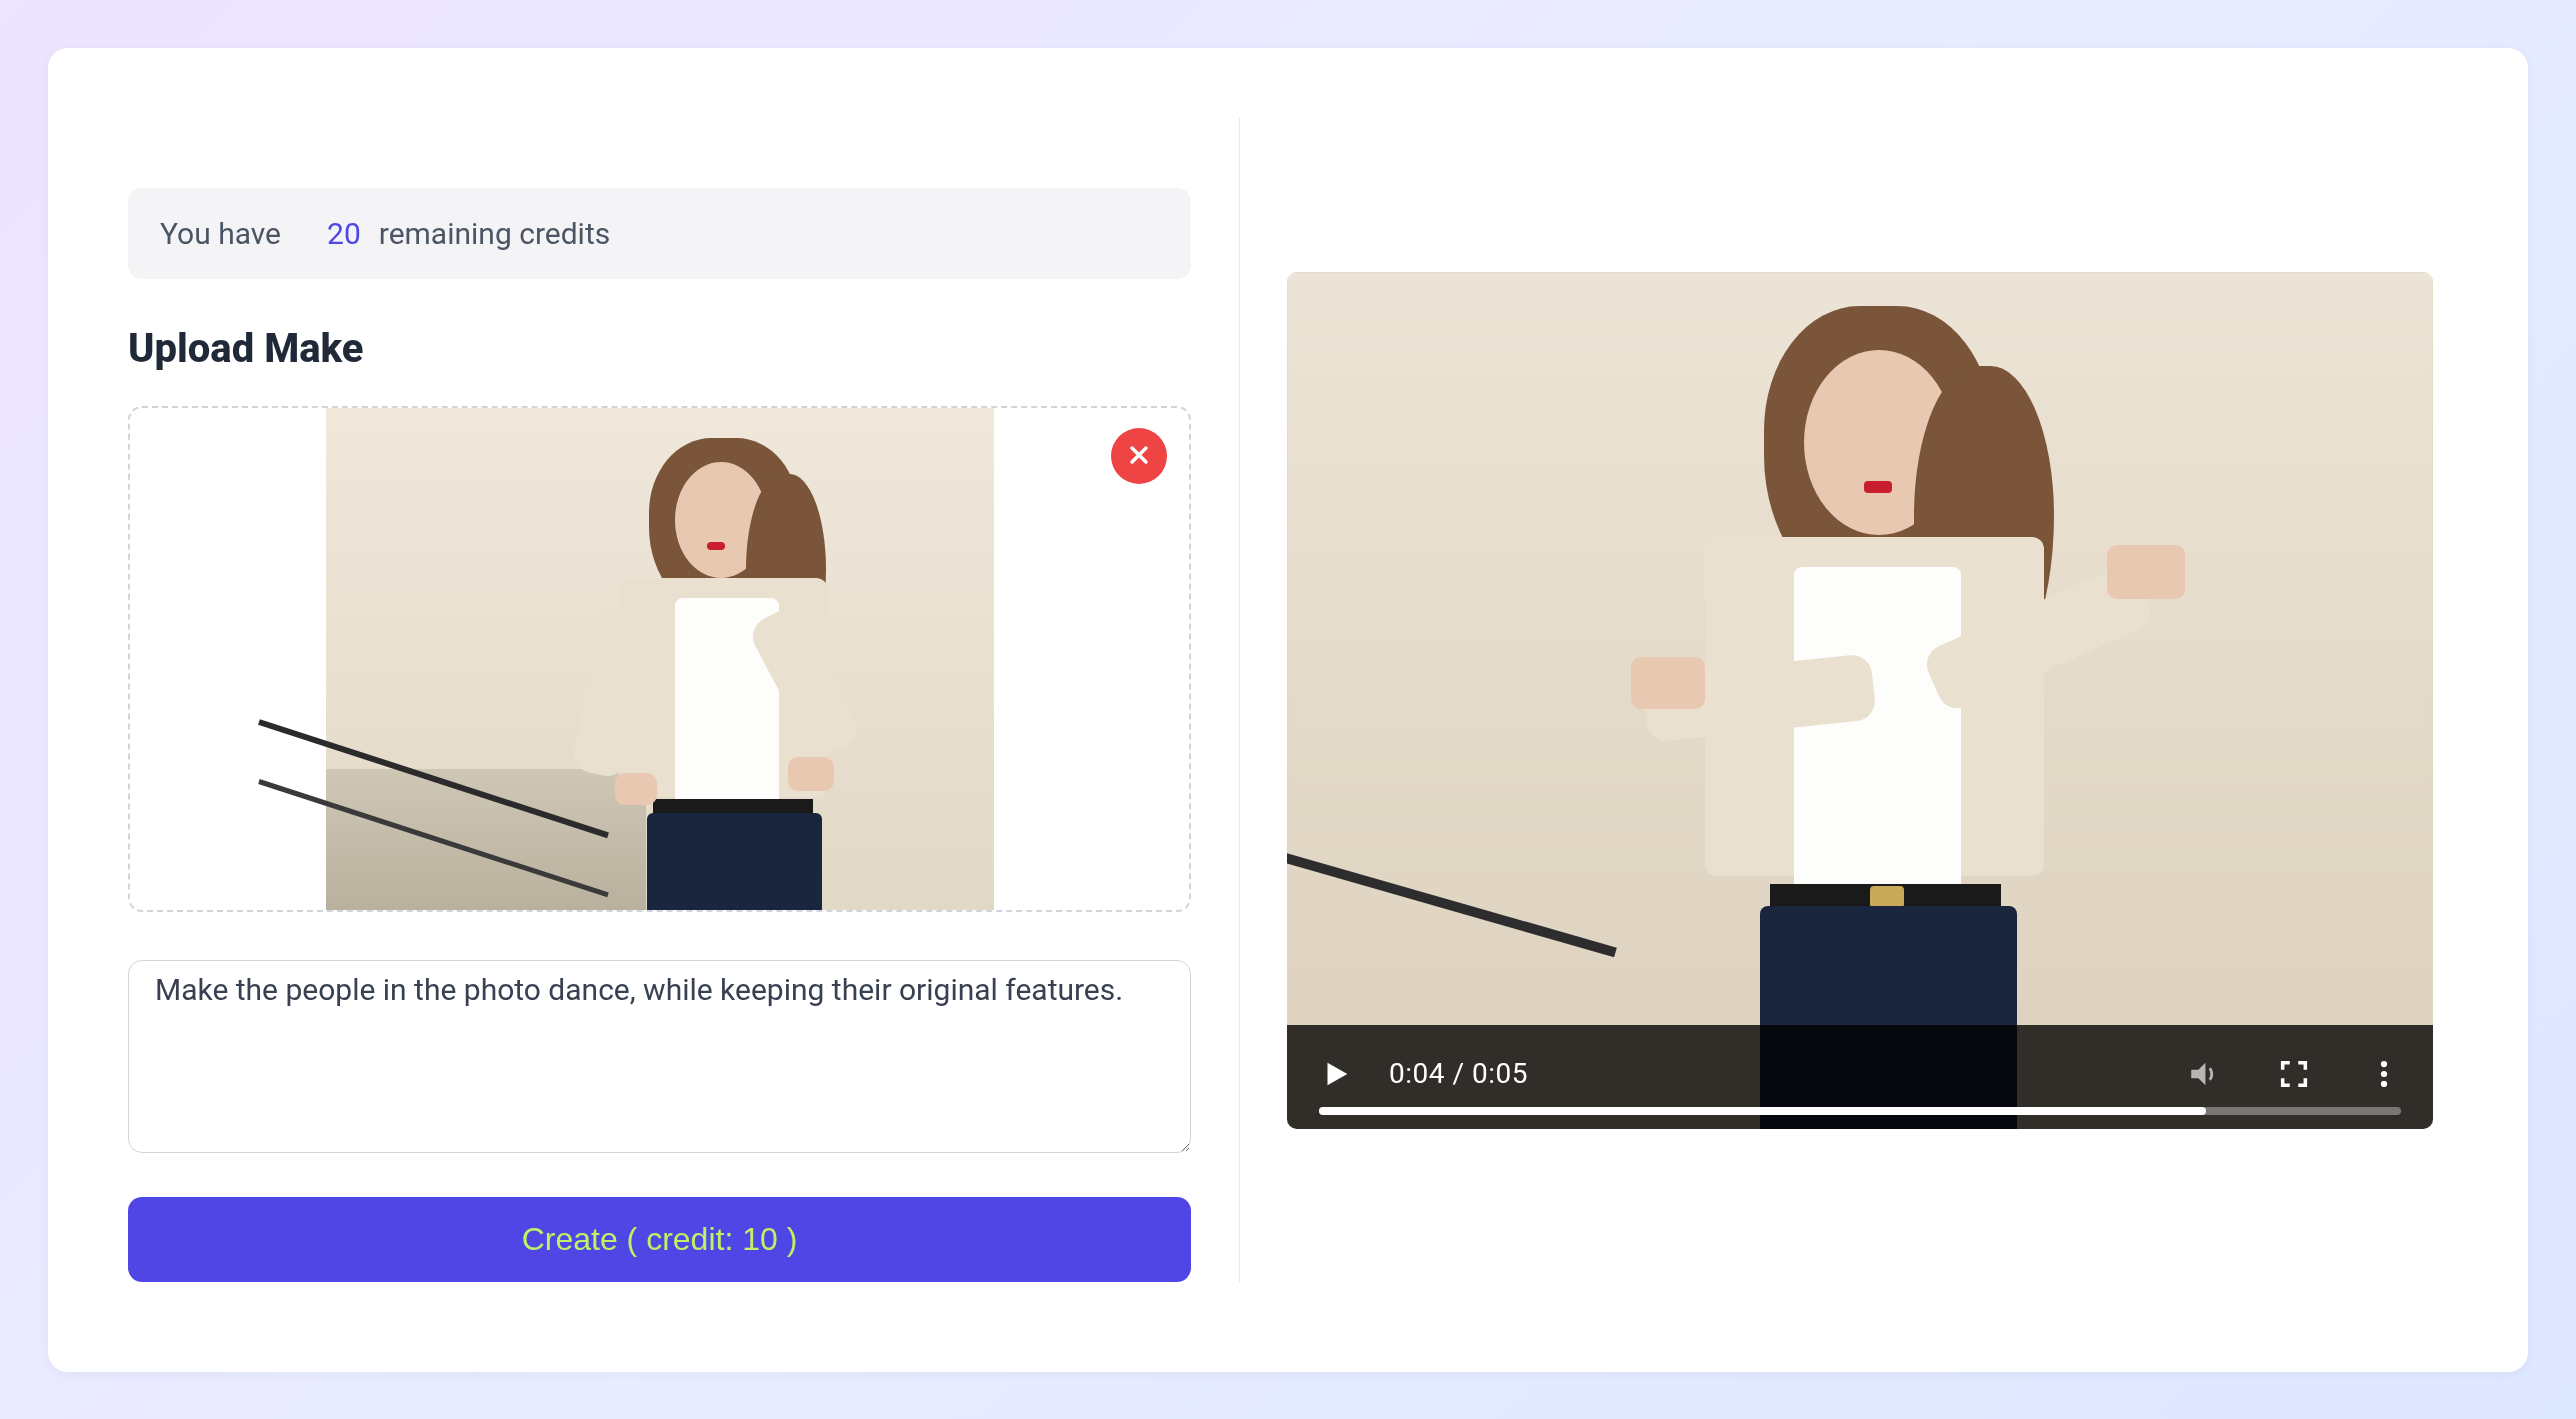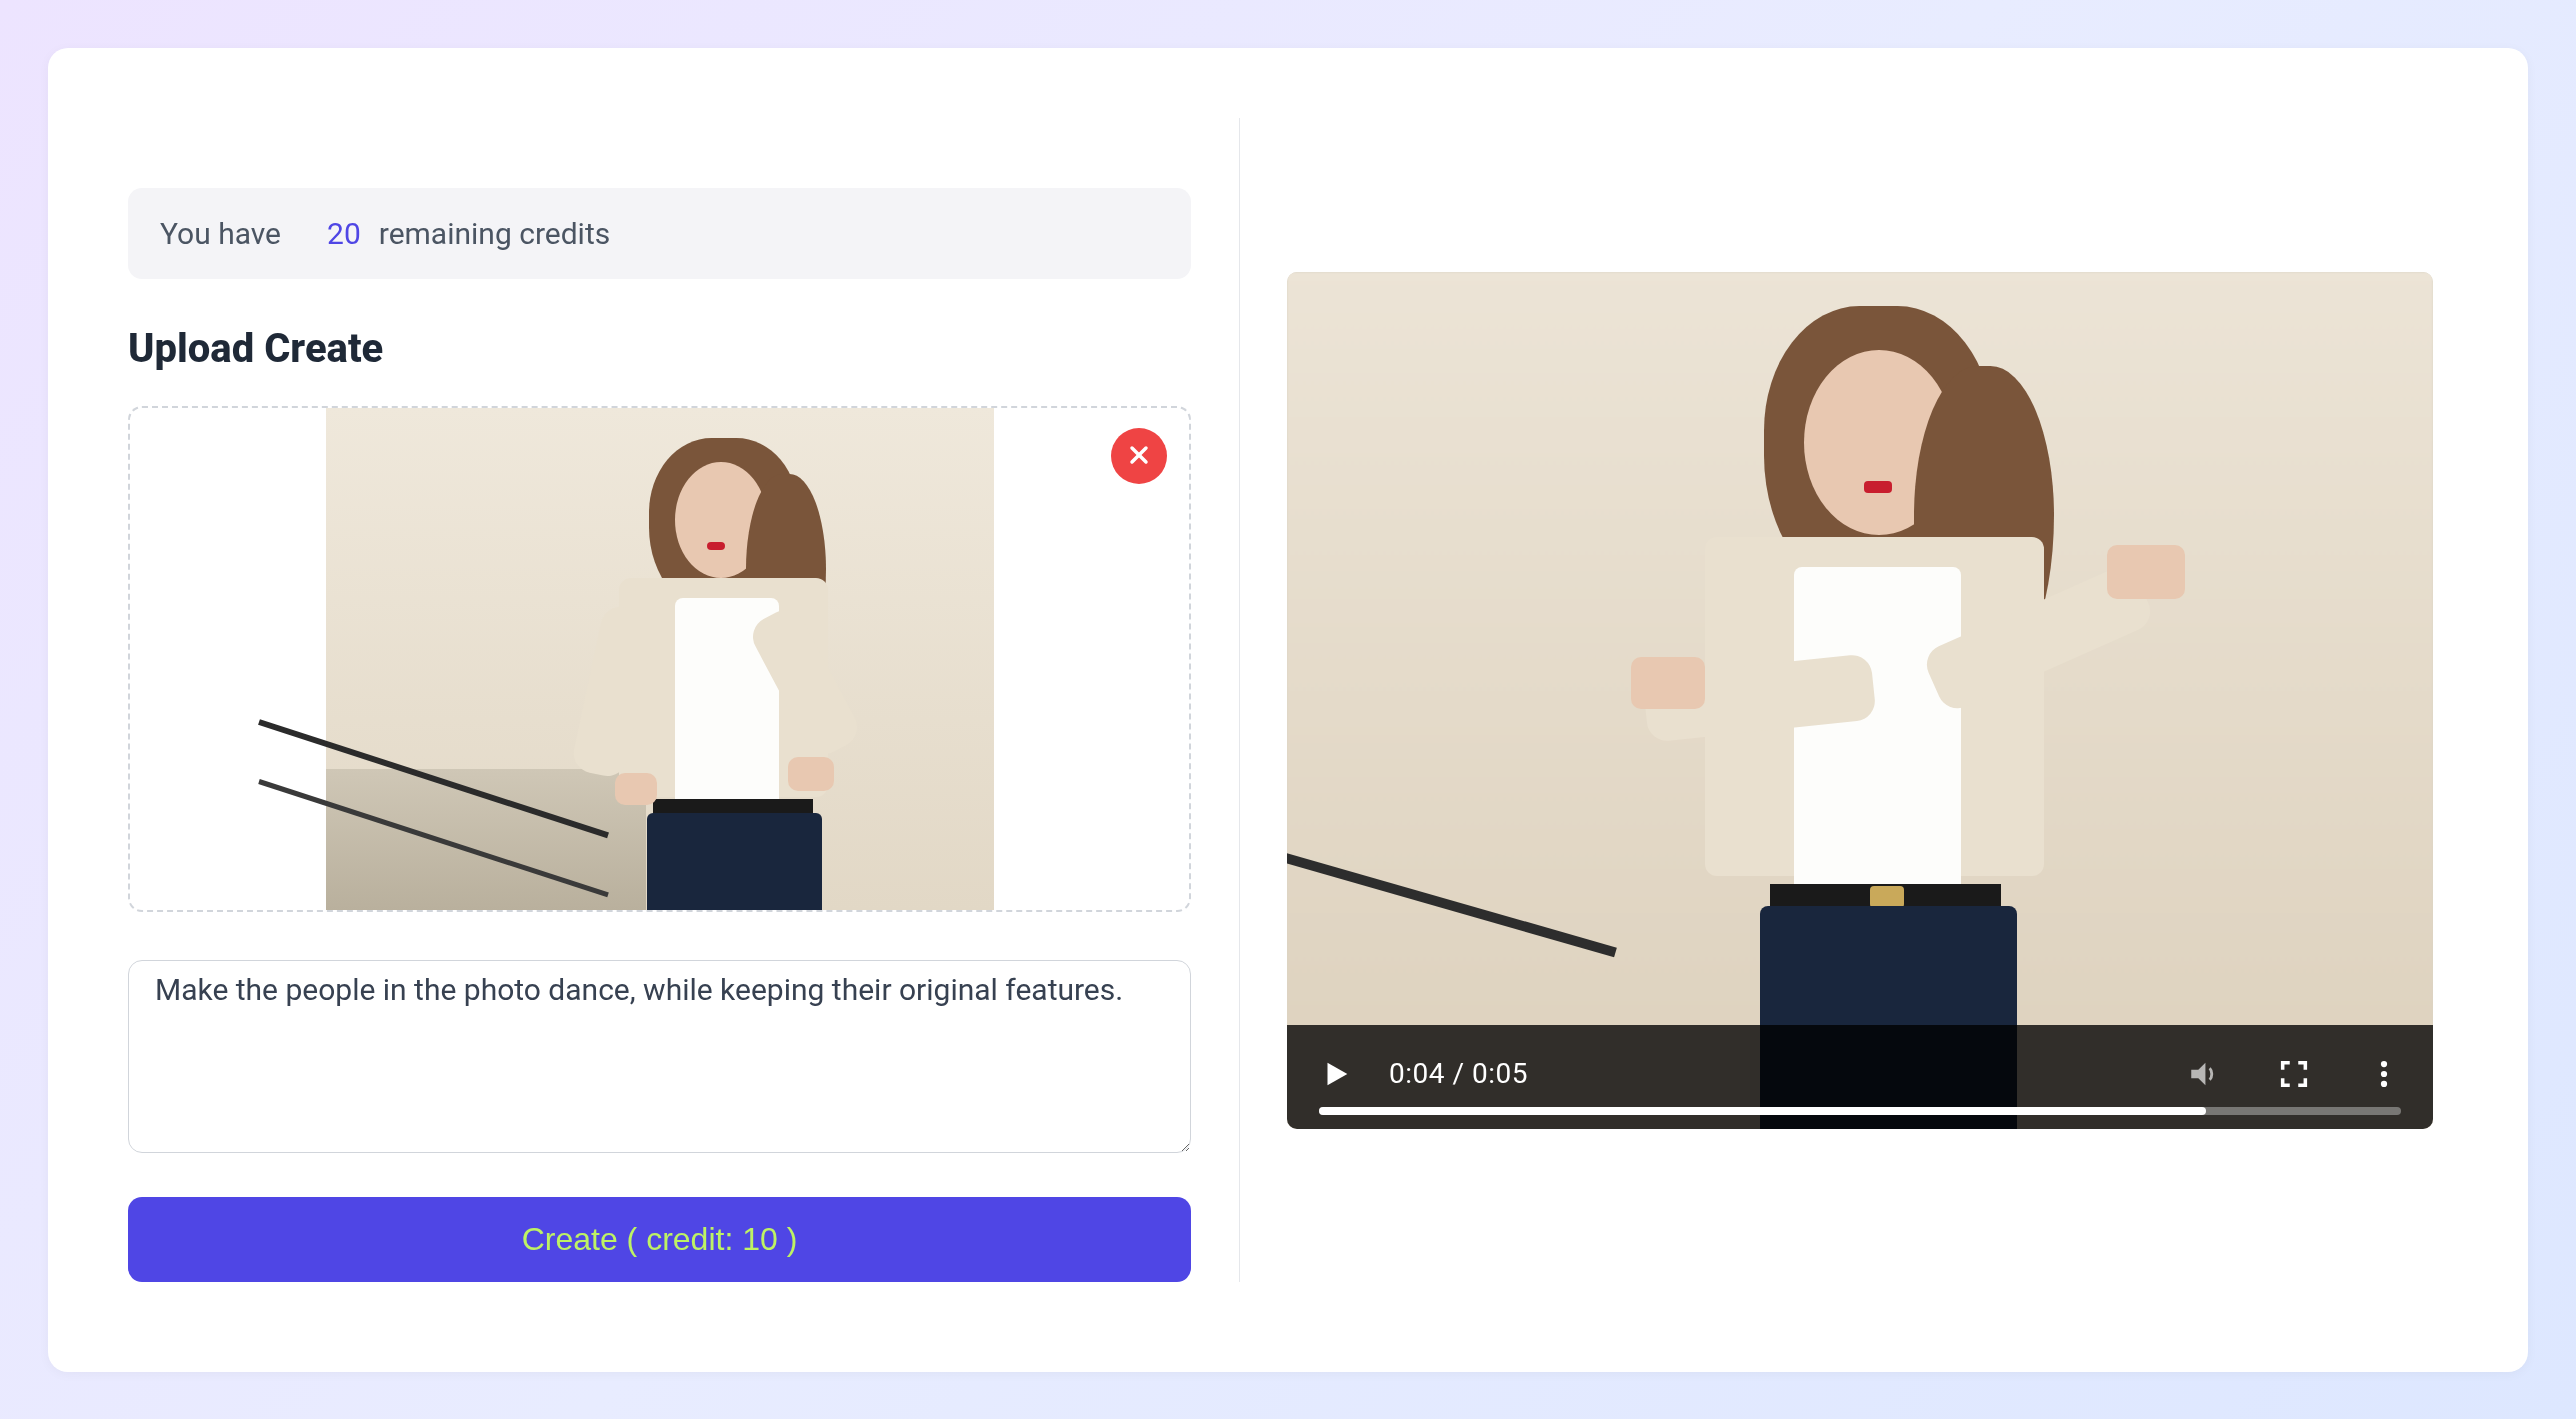--- a/index.html
+++ b/index.html
@@ -183,21 +183,21 @@
 
 <div class="card">
   <div class="left-col">
 
     <div class="credits-bar">
       <span>You have</span>
       <span class="count">20</span>
       <span>remaining credits</span>
     </div>
 
-    <h2 class="section-title">Upload Create</h2>
+    <h2 class="section-title">Upload Make</h2>
 
     <div class="upload-area">
       <div class="thumb">
         <div class="scene-wall"></div>
         <div class="scene-steps"></div>
         <div class="scene-rail"></div>
         <div class="scene-rail2"></div>
 
         <div class="figure" style="left:38%; top:6%; width:46%; height:94%;">
           <div class="fig-hair" style="left:70px; top:0; width:150px; height:179px;"></div>

